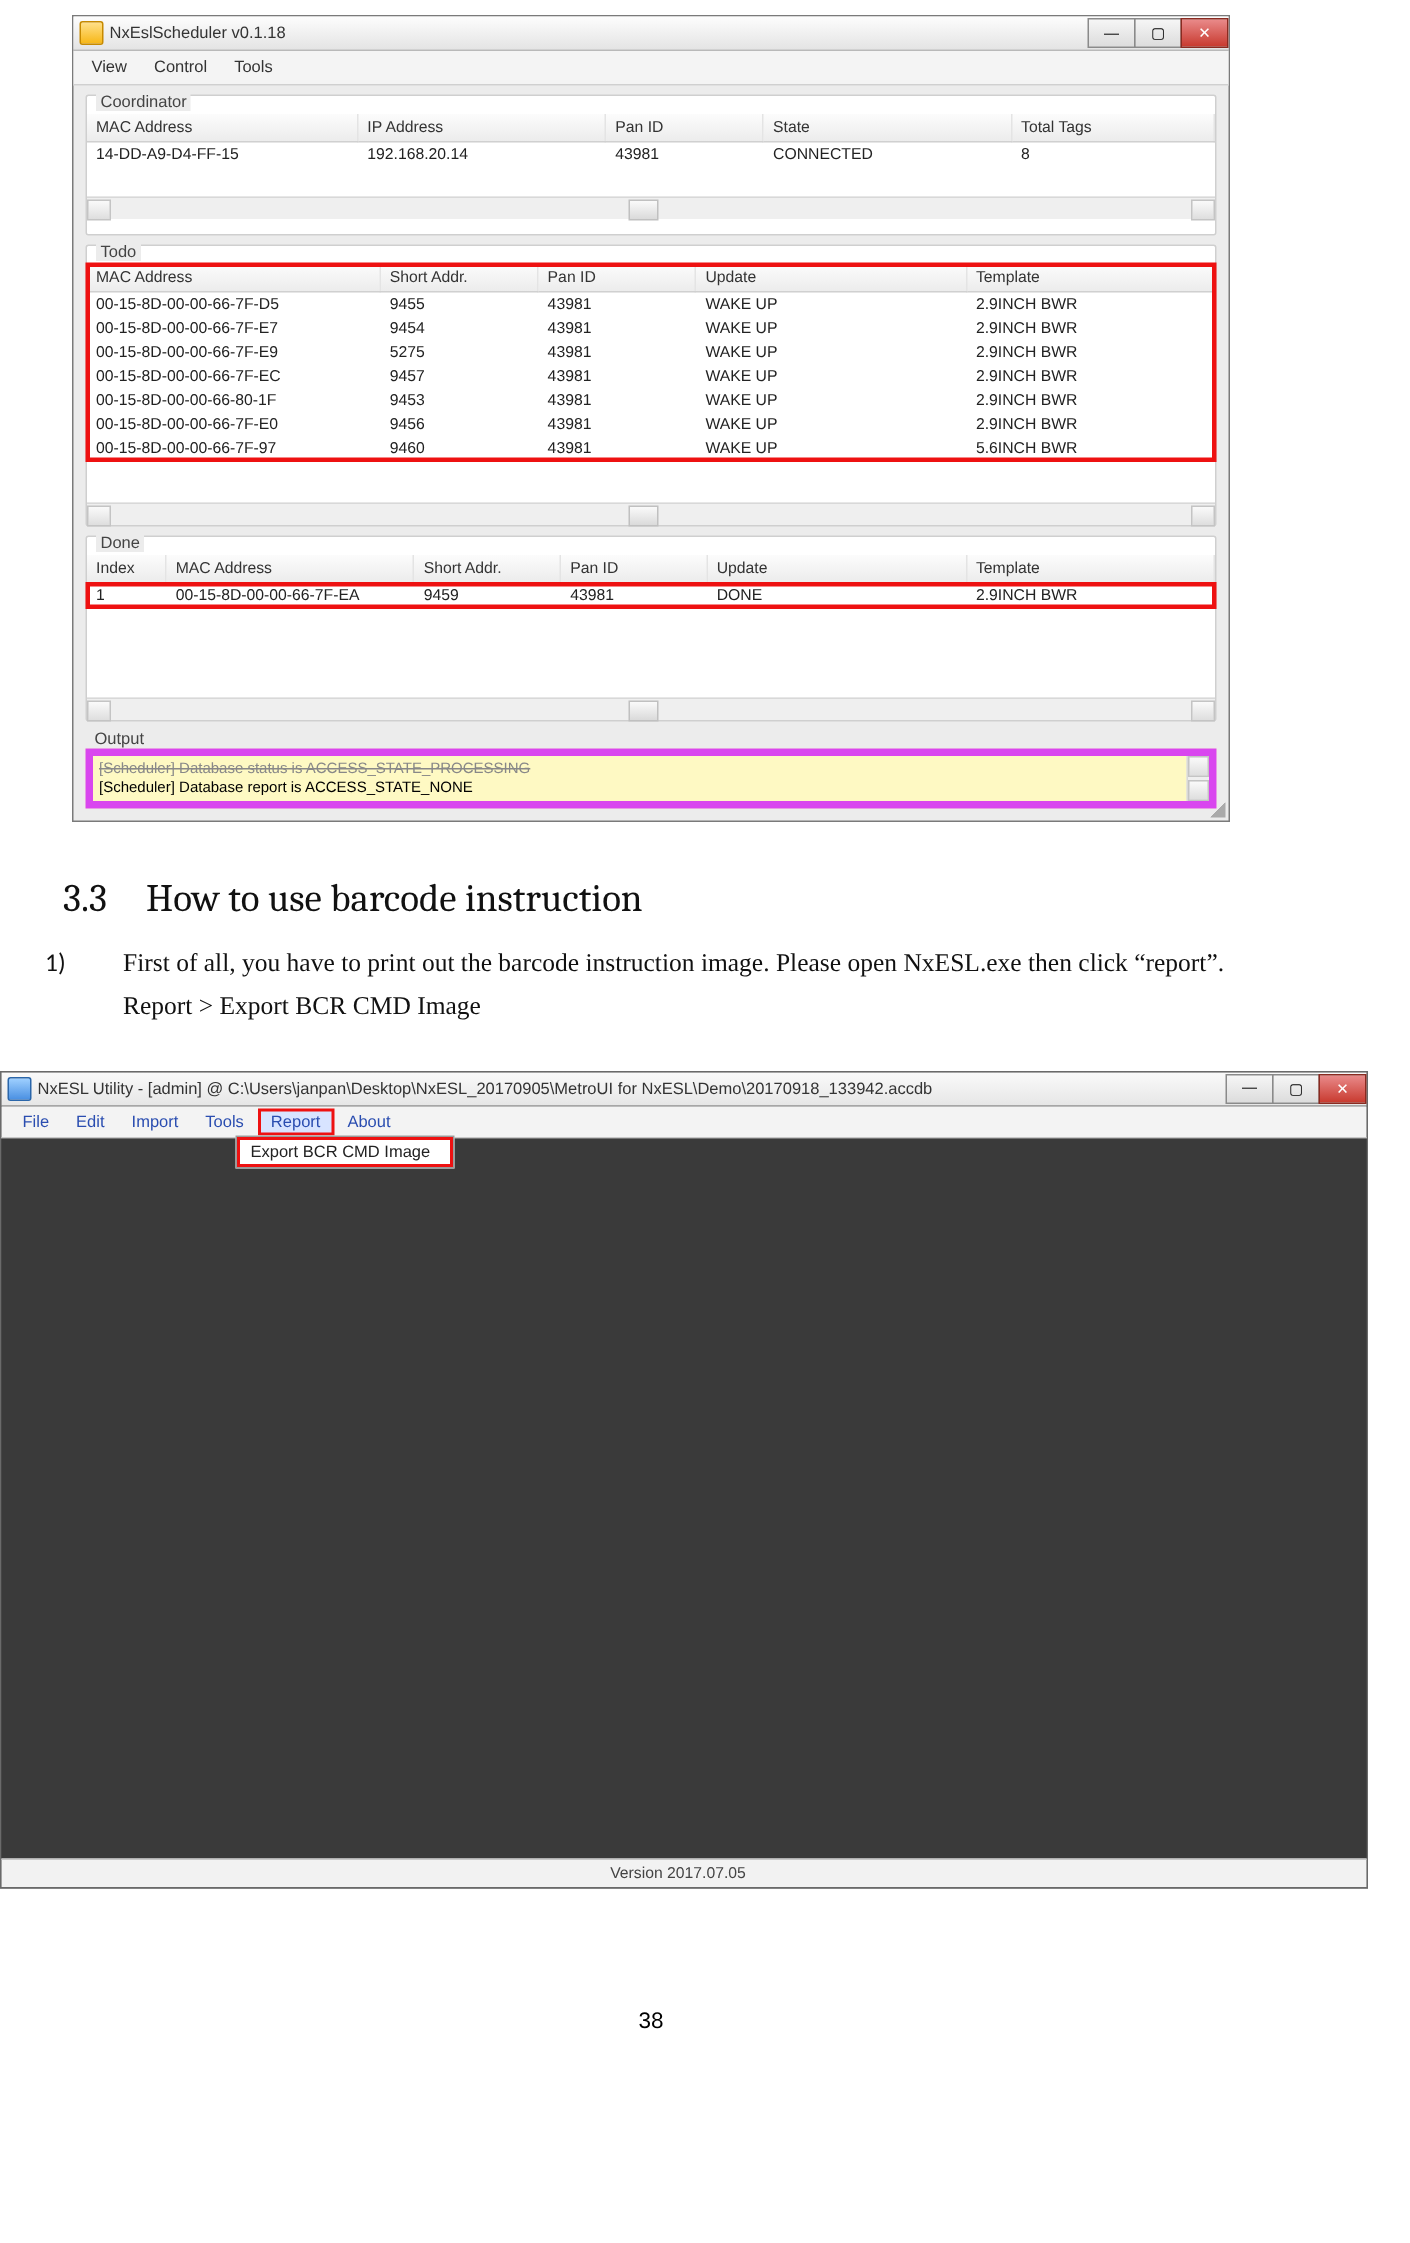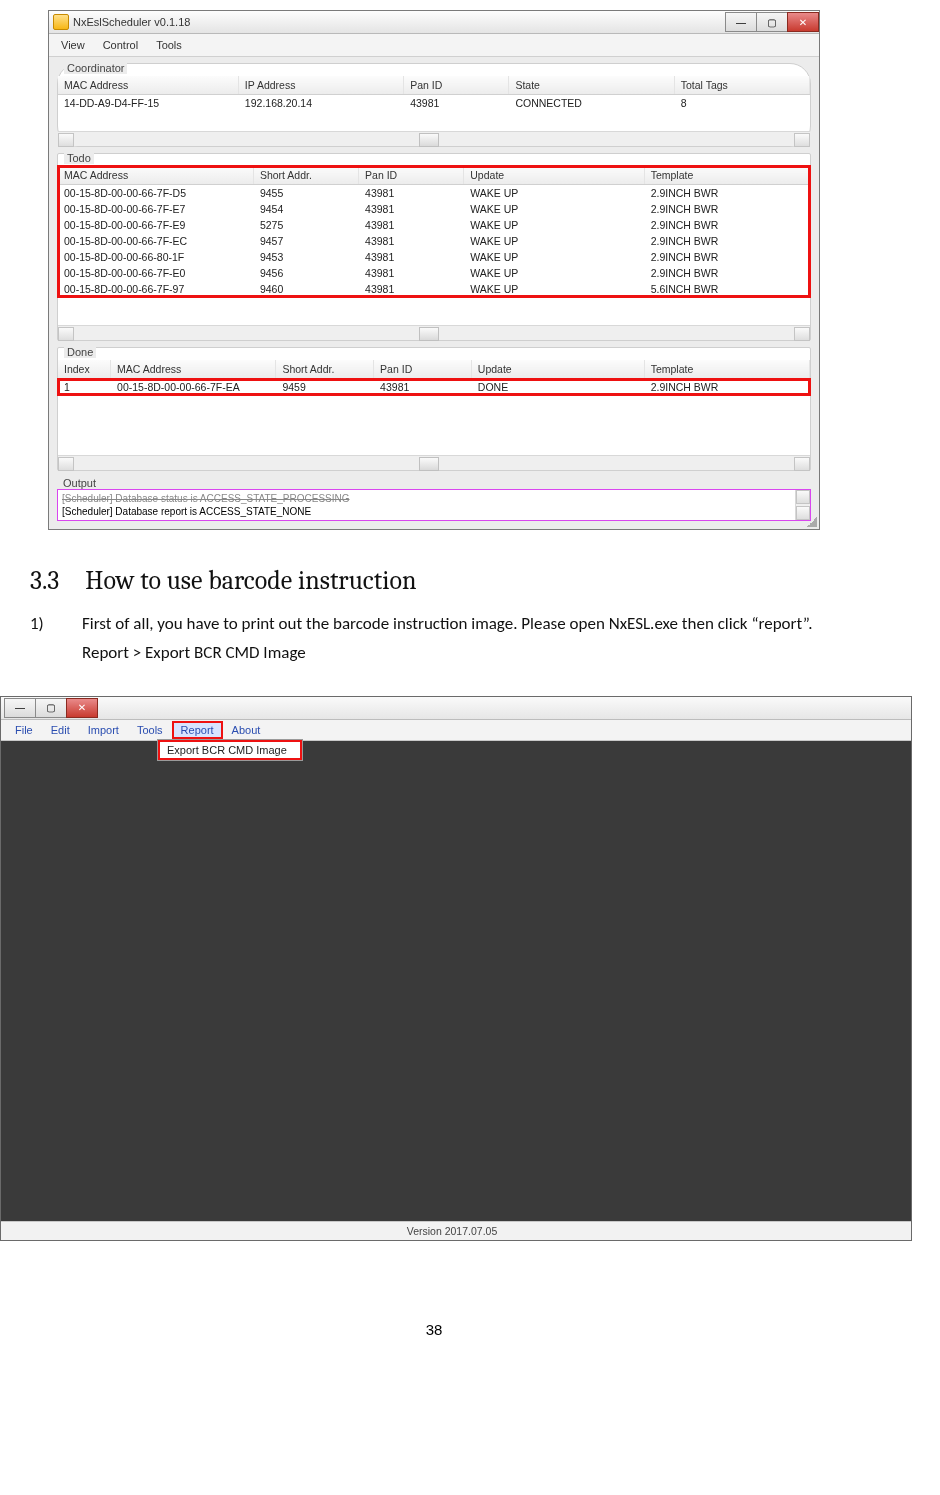--- a/index.html
+++ b/index.html
@@ -125,21 +125,21 @@
     position:absolute; left:48%; top:1px; width:18px; height:12px;
     background: linear-gradient(#fafafa,#dadada);
     border:1px solid #c0c0c0;
   }
   .red-box { outline: 3px solid #e11; outline-offset: -2px; }
   .output-panel {
     margin: 4px 8px 8px 8px;
   }
   .output-label { font-size:11px; color:#444; padding-left:6px;}
   .output-box {
-    border:1px solid #d946ef; background:#ffffff; font-size:10px;
+    border:5px solid #d946ef; background:#fef9c3; font-size:10px;
     padding:2px 4px; line-height:1.3;
     position:relative;
   }
   .output-box .vsb {
     position:absolute; right:0; top:0; bottom:0; width:14px;
     background:#efefef; border-left:1px solid #d8d8d8;
   }
   .output-box .vsb .up,.output-box .vsb .down{
     position:absolute; left:0; width:12px; height:12px;
     background:linear-gradient(#fafafa,#dedede); border:1px solid #c4c4c4;
@@ -147,31 +147,31 @@
   .output-box .vsb .up{top:0;} .output-box .vsb .down{bottom:0;}
   .resize-grip {
     position:absolute; right:2px; bottom:2px;
     width:10px;height:10px;
     background:
       linear-gradient(135deg, transparent 50%, #aaa 50%);
   }
 
   
   .doc-text { padding: 18px 30px 10px 30px; font-family: Cambria, Georgia, serif; color:#111;}
-  .heading { font-size: 26px; font-weight: normal; margin: 18px 0 14px 0;}
+  .heading { font-size: 26px; font-weight: normal; margin: 18px 0 14px 12px;}
   .heading .num { margin-right: 26px; }
   .step {
     display:flex;
     font-size: 17px;
     line-height: 1.7;
     font-family: Calibri, sans-serif;
     margin-bottom: 4px;
   }
   .step .step-num { width: 52px; flex:none;}
-  .step .step-body { flex:1; text-align: justify;}
+  .step .step-body { flex:1; text-align: justify; font-family: Liberation Serif, serif;}
   .step .indent { display:block; }
 
   
   .util-window {
     width: 910px;
     margin: 14px auto 0 auto;
     border: 1px solid #6a6a6a;
     background: #3a3a3a;
     font-size: 11px;
     position: relative;
@@ -255,21 +255,21 @@
         <div class="win-btn close">✕</div>
       </div>
     </div>
 
     <div class="menubar">
       <span>View</span>
       <span>Control</span>
       <span>Tools</span>
     </div>
 
-    <div class="panel" style="padding-bottom:0;border-radius:21px;">
+    <div class="panel" style="padding-bottom:10px;">
       <span class="panel-label">Coordinator</span>
       <table class="grid">
         <colgroup>
             <col style="width:24%">
             <col style="width:22%">
             <col style="width:14%">
             <col style="width:22%">
             <col style="width:18%">
           </colgroup>
         <tbody>
@@ -432,20 +432,24 @@
       <div class="step-num">1)</div>
       <div class="step-body">
         <span class="indent">First of all, you have to print out the barcode instruction image. Please open NxESL.exe then click “report”.</span>
         <span class="indent">Report &gt; Export BCR CMD Image</span>
       </div>
     </div>
   </div>
 
   <div class="util-window">
     <div class="titlebar">
+      <div class="left">
+        <span class="app-icon" style="background:linear-gradient(#9fd0ff,#4a90e2);border-color:#2a66aa;"></span>
+        <span class="title-text">NxESL Utility - [admin] @ C:\Users\janpan\Desktop\NxESL_20170905\MetroUI for NxESL\Demo\20170918_133942.accdb</span>
+      </div>
       <div class="win-btns">
         <div class="win-btn">—</div>
         <div class="win-btn">▢</div>
         <div class="win-btn close">✕</div>
       </div>
     </div>
     <div class="util-menubar">
       <span class="mitem">File</span>
       <span class="mitem">Edit</span>
       <span class="mitem">Import</span>

